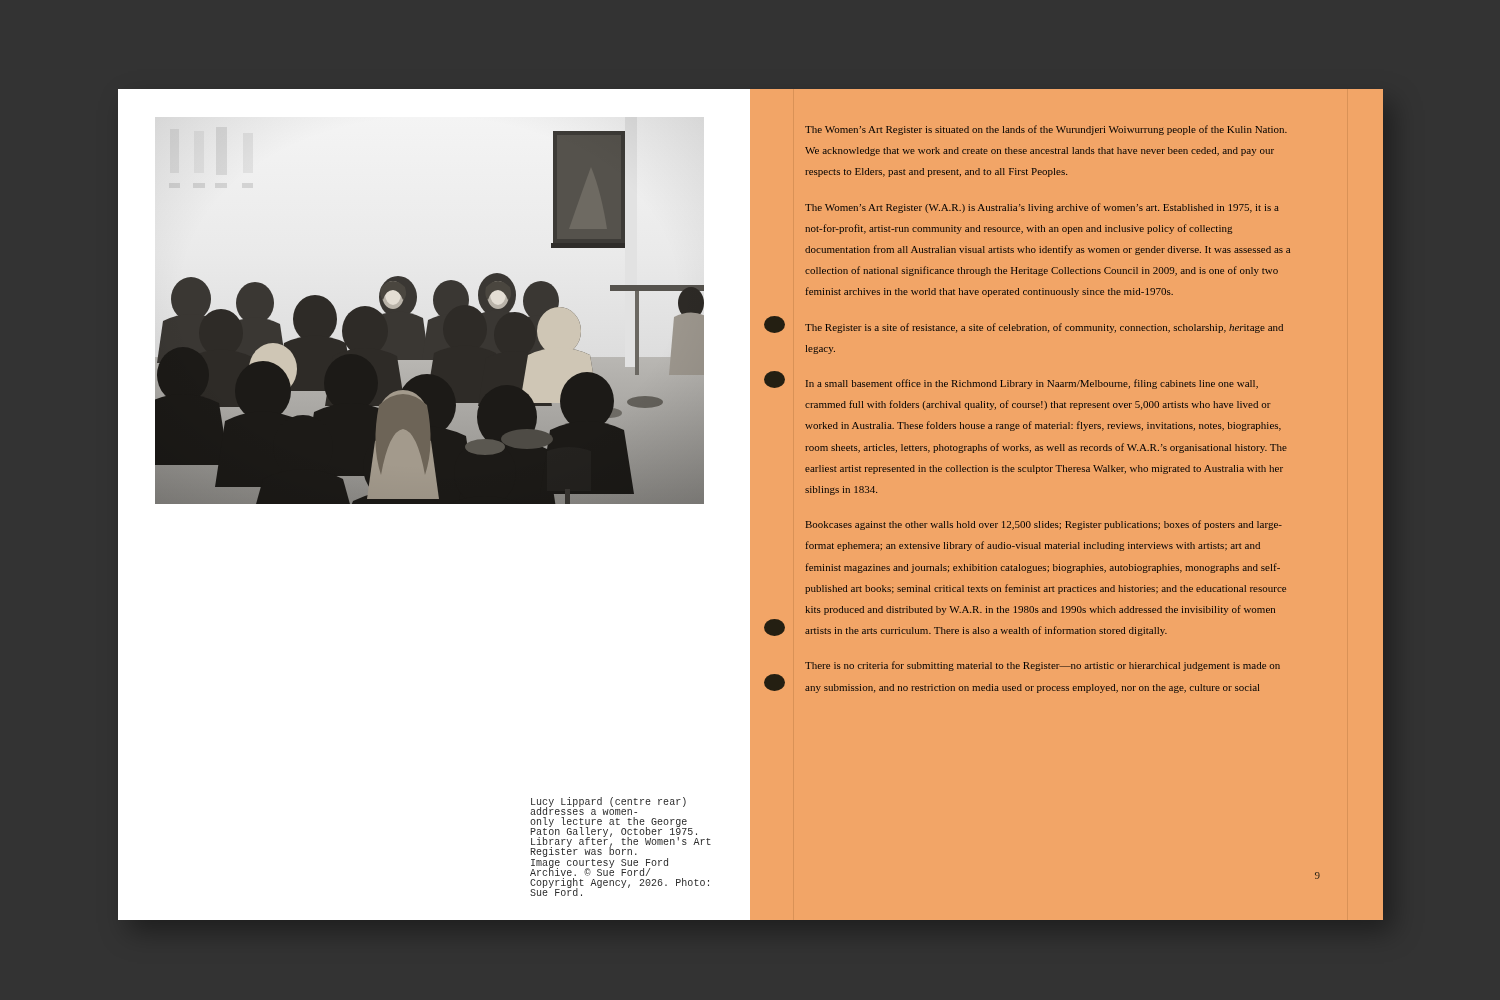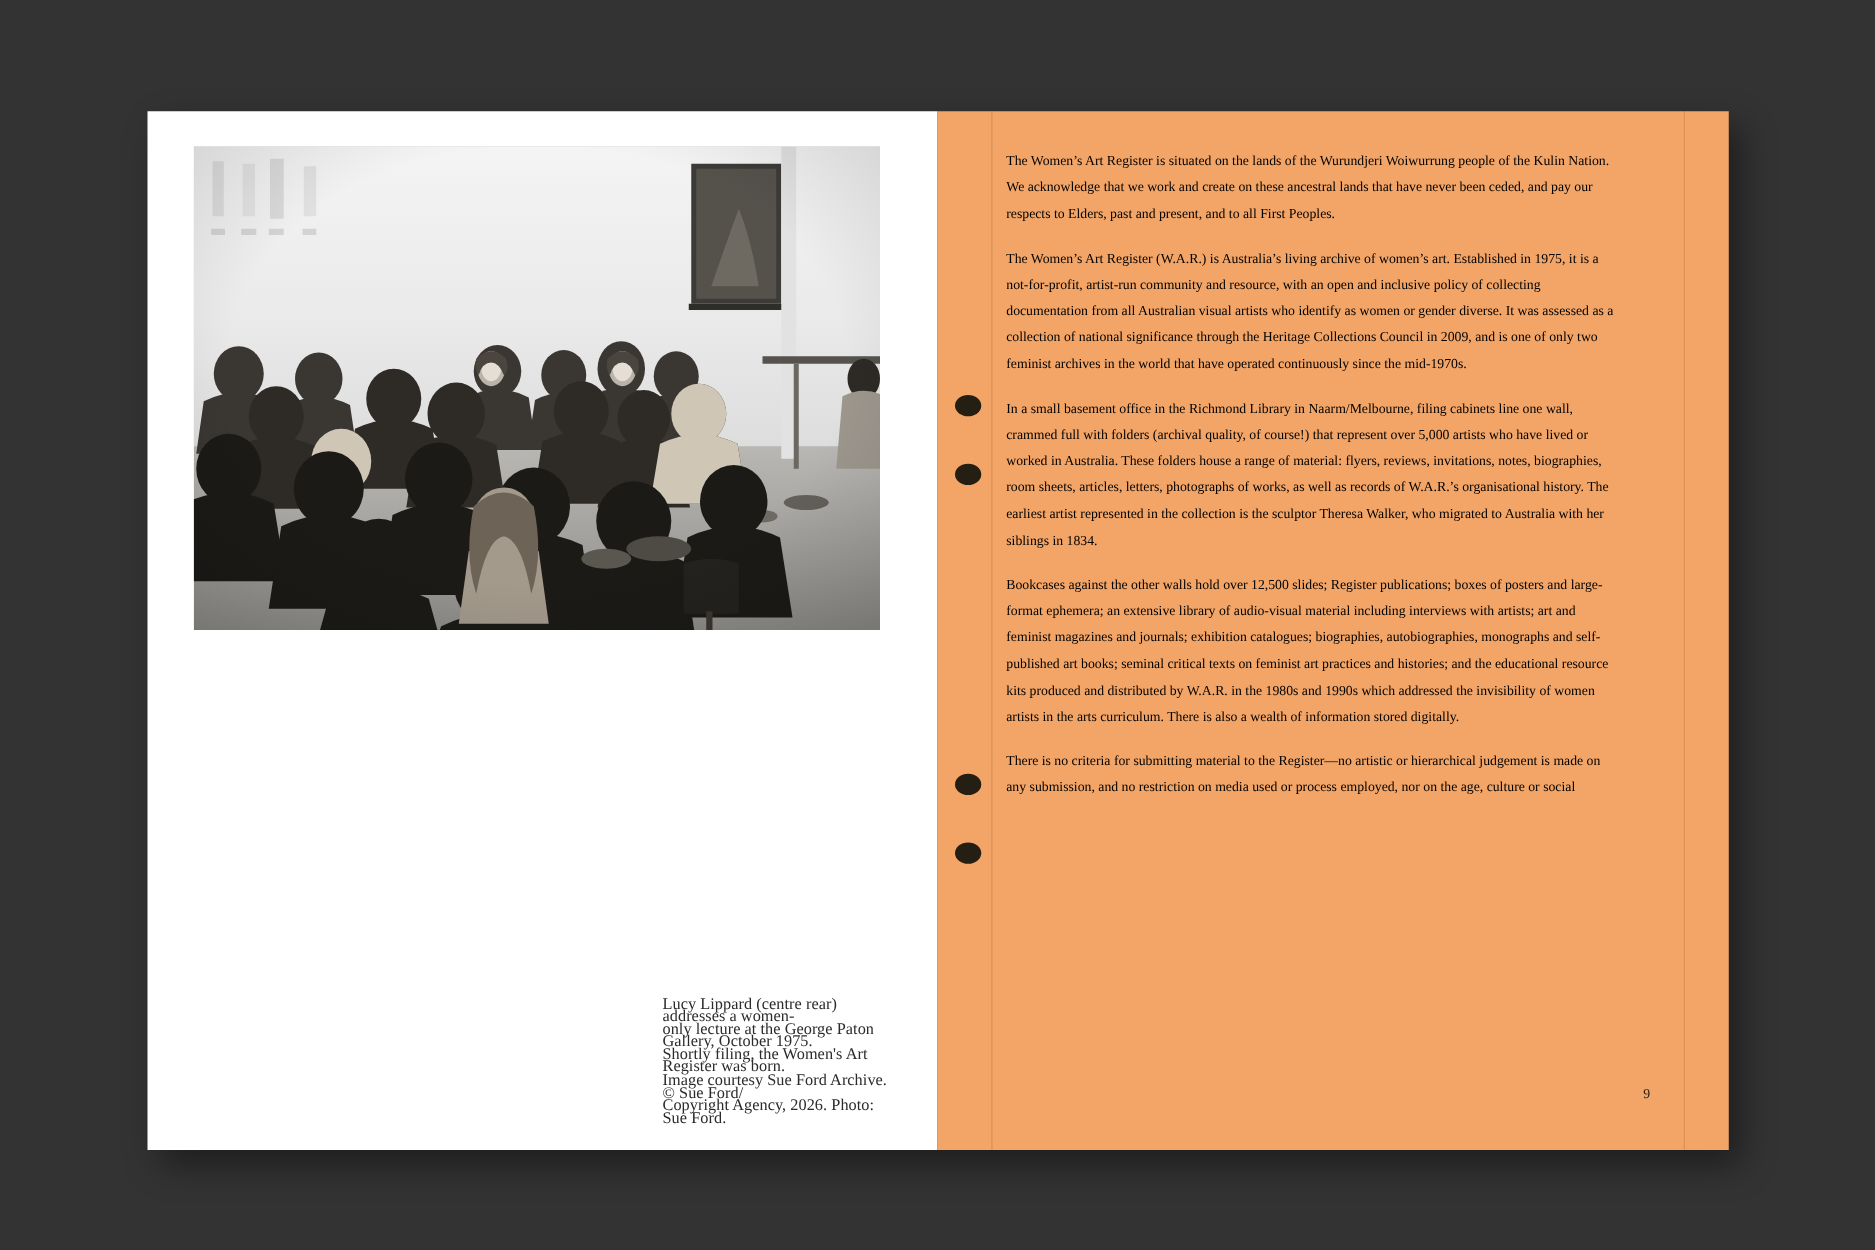--- a/index.html
+++ b/index.html
@@ -85,22 +85,22 @@
     background: #d9d9d9;
   }
   #photo svg { display: block; width: 549px; height: 387px; }
 
   
   #caption {
     position: absolute;
     left: 412px;
     top: 709px;
     width: 185px;
-    font-family: Liberation Serif, serif;
-    font-size: 13px;
+    font-family: Liberation Mono, monospace;
+    font-size: 10px;
     line-height: 10.1px;
     color: #2b2b2b;
     letter-spacing: 0.05px;
   }
 
   
   #text-col {
     position: absolute;
     left: 55px;
     top: 30px;
@@ -272,40 +272,41 @@
           <ellipse cx="372" cy="322" rx="26" ry="10" fill="#4e4b45"></ellipse>
           <ellipse cx="330" cy="330" rx="20" ry="8" fill="#5a5750"></ellipse>
 
           <rect x="0" y="0" width="549" height="387" fill="url(#vign)"></rect>
         </svg>
       </div>
 
       <div id="caption">
         <div>Lucy Lippard (centre rear) addresses a women-</div>
         <div>only lecture at the George Paton Gallery, October 1975.</div>
-        <div>Shortly filing, the Women's Art Register was born.</div>
+        <div>Library after, the Women's Art Register was born.</div>
         <div>Image courtesy Sue Ford Archive. © Sue Ford/</div>
         <div>Copyright Agency, 2026. Photo: Sue Ford.</div>
       </div>
 
     </div>
 
     <div id="page-right">
 
       <div class="v-rule" id="v-rule-inner"></div>
       <div class="v-rule" id="v-rule-outer"></div>
 
       <div class="hole" id="hole-1"></div>
       <div class="hole" id="hole-2"></div>
       <div class="hole" id="hole-3"></div>
       <div class="hole" id="hole-4"></div>
 
       <div id="text-col">
         <p>The Women’s Art Register is situated on the lands of the Wurundjeri Woiwurrung people of the Kulin Nation. We acknowledge that we work and create on these ancestral lands that have never been ceded, and pay our respects to Elders, past and present, and to all First Peoples.</p>
         <p>The Women’s Art Register (W.A.R.) is Australia’s living archive of women’s art. Established in 1975, it is a not-for-profit, artist-run community and resource, with an open and inclusive policy of collecting documentation from all Australian visual artists who identify as women or gender diverse. It was assessed as a collection of national significance through the Heritage Collections Council in 2009, and is one of only two feminist archives in the world that have operated continuously since the mid-1970s.</p>
+        <p><span>The Register is a site of resistance, a site of celebration, of community, connection, scholarship, </span><span class="ital">her</span><span>itage and legacy.</span></p>
         <p>In a small basement office in the Richmond Library in Naarm/Melbourne, filing cabinets line one wall, crammed full with folders (archival quality, of course!) that represent over 5,000 artists who have lived or worked in Australia. These folders house a range of material: flyers, reviews, invitations, notes, biographies, room sheets, articles, letters, photographs of works, as well as records of W.A.R.’s organisational history. The earliest artist represented in the collection is the sculptor Theresa Walker, who migrated to Australia with her siblings in 1834.</p>
         <p>Bookcases against the other walls hold over 12,500 slides; Register publications; boxes of posters and large-format ephemera; an extensive library of audio-visual material including interviews with artists; art and feminist magazines and journals; exhibition catalogues; biographies, autobiographies, monographs and self-published art books; seminal critical texts on feminist art practices and histories; and the educational resource kits produced and distributed by W.A.R. in the 1980s and 1990s which addressed the invisibility of women artists in the arts curriculum. There is also a wealth of information stored digitally.</p>
         <p>There is no criteria for submitting material to the Register—no artistic or hierarchical judgement is made on any submission, and no restriction on media used or process employed, nor on the age, culture or social</p>
       </div>
 
       <div id="folio">9</div>
 
     </div>
 
   </div>

